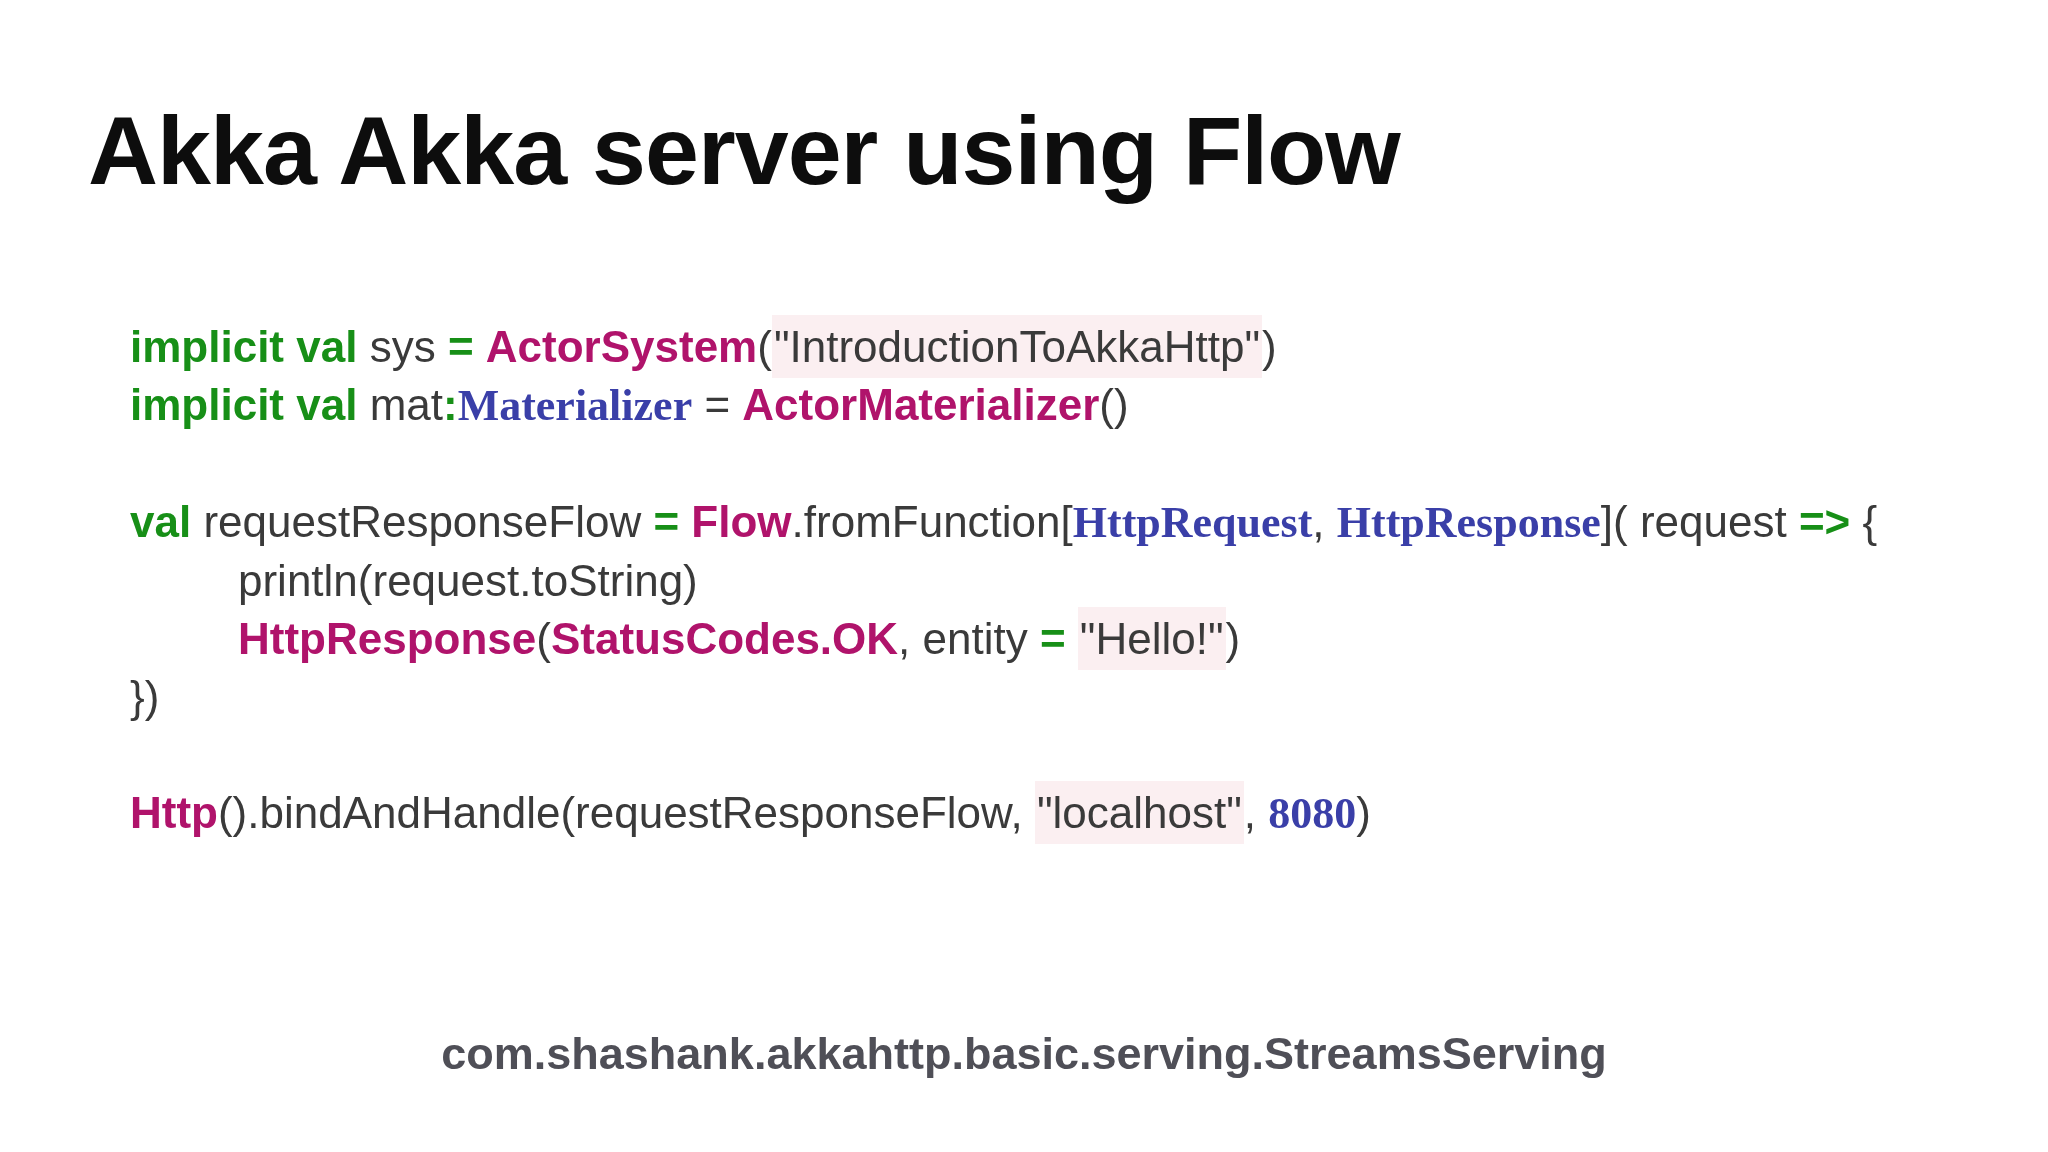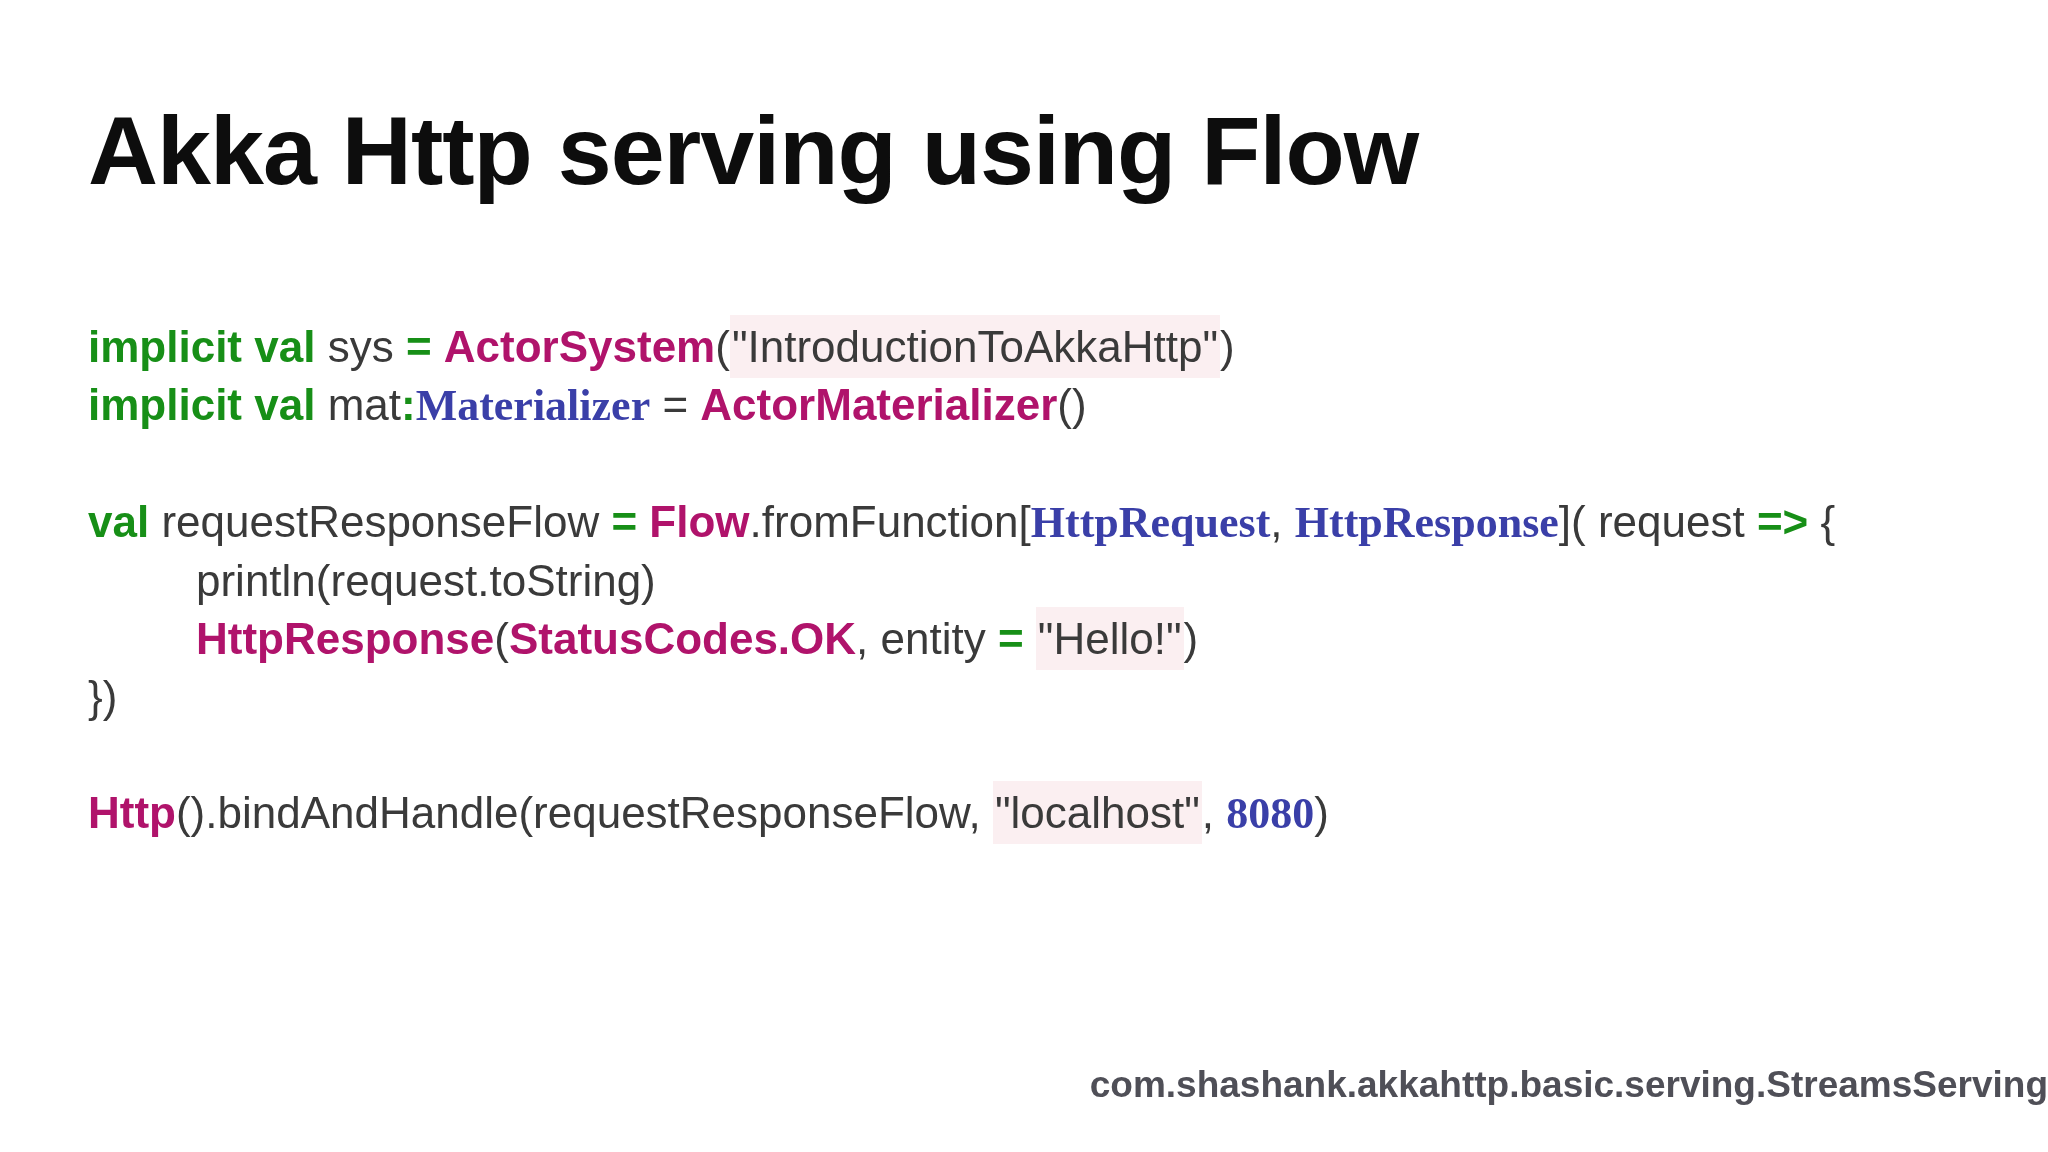--- a/index.html
+++ b/index.html
@@ -34,41 +34,41 @@
     white-space:nowrap;
   }
   .code{
     position:absolute;
     left:88px;top:318px;
     font-size:44px;
     line-height:58px;
     color:var(--plain);
     white-space:pre;
   }
-  .code-line{min-height:58px;}
+  .code-line{min-height:58px;margin-left:42px;}
   .seg-green{color:var(--green);font-weight:bold;}
   .seg-magenta{color:var(--magenta);font-weight:bold;}
   .seg-blue{color:var(--blue);font-weight:bold;font-family:Liberation Serif, serif;}
   .seg-plain{color:var(--plain);font-weight:normal;}
   .seg-str{
     color:var(--plain);
     background:var(--strbg);
     padding:7px 2px;
   }
   .footer{
     position:absolute;
     left:0;right:0;
-    top:1064px;
-    text-align:right;
-    font-size:37px;
+    top:1028px;
+    text-align:center;
+    font-size:45px;
     font-weight:bold;
     color:var(--footercolor);
     letter-spacing:0px;
   }
 </style>
 </head>
 <body>
 
 <div class="slide">
-  <h1 class="title">Akka Http serving using Flow</h1>
+  <h1 class="title">Akka Akka server using Flow</h1>
   <div class="code"><div class="code-line"><span class="seg-green">implicit val</span><span class="seg-plain"> sys </span><span class="seg-green">=</span><span class="seg-plain"> </span><span class="seg-magenta">ActorSystem</span><span class="seg-plain">(</span><span class="seg-str">"IntroductionToAkkaHttp"</span><span class="seg-plain">)</span></div><div class="code-line"><span class="seg-green">implicit val</span><span class="seg-plain"> mat</span><span class="seg-green">:</span><span class="seg-blue">Materializer</span><span class="seg-plain"> = </span><span class="seg-magenta">ActorMaterializer</span><span class="seg-plain">()</span></div><div class="code-line">&nbsp;</div><div class="code-line"><span class="seg-green">val</span><span class="seg-plain"> requestResponseFlow </span><span class="seg-green">=</span><span class="seg-plain"> </span><span class="seg-magenta">Flow</span><span class="seg-plain">.fromFunction[</span><span class="seg-blue">HttpRequest</span><span class="seg-plain">, </span><span class="seg-blue">HttpResponse</span><span class="seg-plain">]( request </span><span class="seg-green">=&gt;</span><span class="seg-plain"> {</span></div><div class="code-line" style="padding-left: 108px;"><span class="seg-plain">println(request.toString)</span></div><div class="code-line" style="padding-left: 108px;"><span class="seg-magenta">HttpResponse</span><span class="seg-plain">(</span><span class="seg-magenta">StatusCodes.OK</span><span class="seg-plain">, entity </span><span class="seg-green">=</span><span class="seg-plain"> </span><span class="seg-str">"Hello!"</span><span class="seg-plain">)</span></div><div class="code-line"><span class="seg-plain">})</span></div><div class="code-line">&nbsp;</div><div class="code-line"><span class="seg-magenta">Http</span><span class="seg-plain">().bindAndHandle(requestResponseFlow, </span><span class="seg-str">"localhost"</span><span class="seg-plain">, </span><span class="seg-blue">8080</span><span class="seg-plain">)</span></div></div>
   <div class="footer">com.shashank.akkahttp.basic.serving.StreamsServing</div>
 </div>
 
 </body></html>

